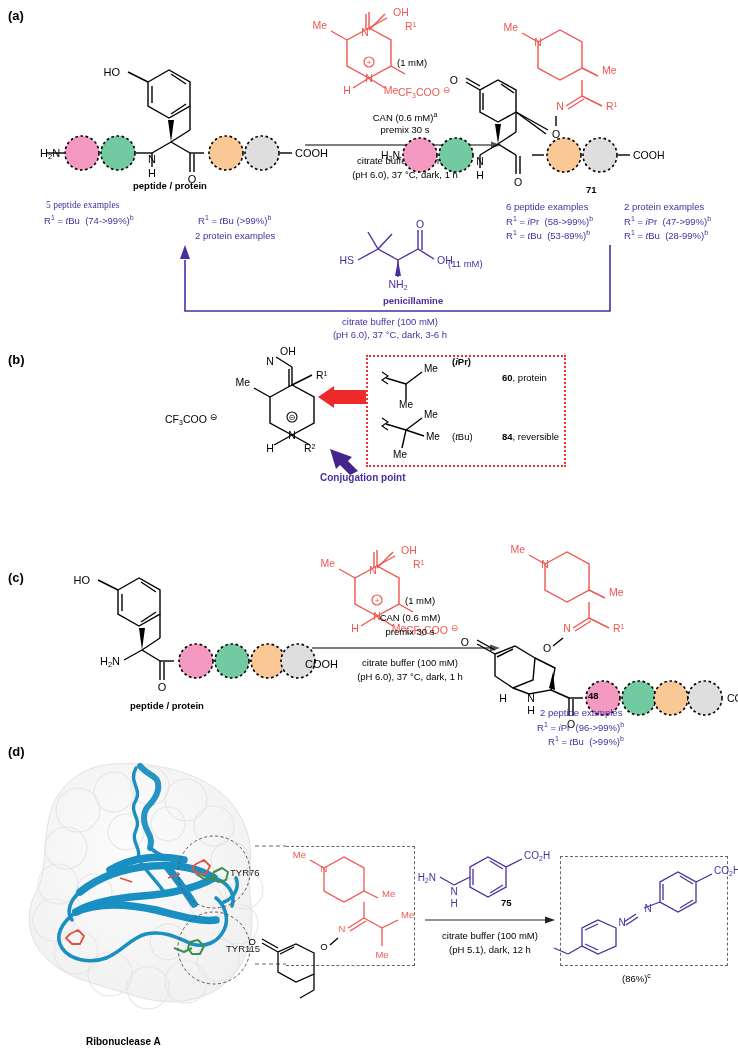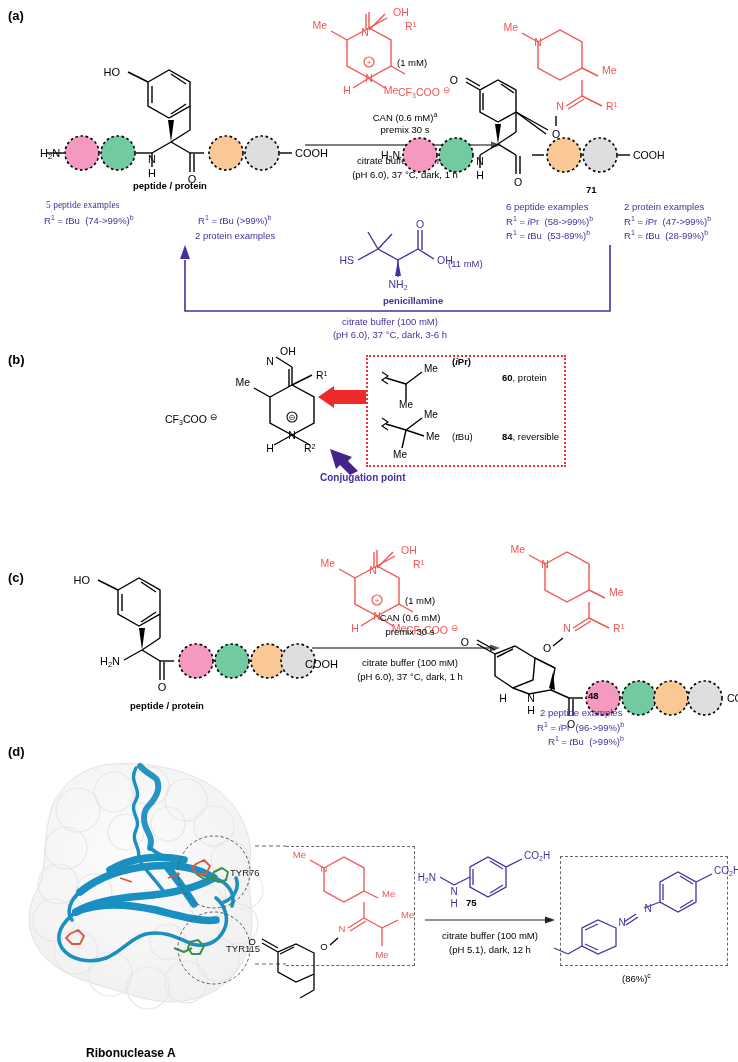--- a/index.html
+++ b/index.html
@@ -502,21 +502,21 @@
     <path d="M102,126 L114,130"></path>
     <path d="M150,126 L162,122"></path>
   </g>
 
   <circle cx="196" cy="120" r="36" fill="none" stroke="#555" stroke-width="1" stroke-dasharray="3,2.5"></circle>
   <circle cx="196" cy="196" r="36" fill="none" stroke="#555" stroke-width="1" stroke-dasharray="3,2.5"></circle>
   <text x="212" y="124" font-size="9.5" fill="#222" font-family="Liberation Sans, sans-serif">TYR76</text>
   <text x="208" y="200" font-size="9.5" fill="#222" font-family="Liberation Sans, sans-serif">TYR115</text>
 </svg>
 </div>
-<div class="abs txt bold" style="left:86px;top:1036px;font-size:12px;margin-top:10px;">Ribonuclease A</div>
+<div class="abs txt bold" style="left:86px;top:1036px;font-size:10px;">Ribonuclease A</div>
 
 <div class="abs" style="left:286px;top:846px;width:128px;height:118px;border:1.2px dashed #666;border-left:none;"></div>
 <div class="abs" style="left:255px;top:846px;">
 <svg width="36" height="120" viewBox="0 0 36 120">
       <path d="M0,0 L31,0 M0,118 L31,118" stroke="#666" stroke-width="1.2" stroke-dasharray="4,3" fill="none"></path>
     </svg>
 </div>
 
 <div class="abs" style="left:288px;top:848px;">
 <svg width="130" height="118" viewBox="0 0 130 118">
@@ -563,21 +563,21 @@
     <line x1="52" y1="32" x2="36" y2="40"></line>
     <line x1="36" y1="40" x2="22" y2="32"></line>
     <line x1="88" y1="22" x2="104" y2="14"></line>
   </g>
   <text x="18" y="36" font-size="10" fill="#4B2E9E" text-anchor="end" font-family="Liberation Sans, sans-serif">H<tspan font-size="7" dy="2">2</tspan><tspan dy="-2">N</tspan></text>
   <text x="36" y="50" font-size="10" fill="#4B2E9E" text-anchor="middle" font-family="Liberation Sans, sans-serif">N</text>
   <text x="36" y="62" font-size="10" fill="#4B2E9E" text-anchor="middle" font-family="Liberation Sans, sans-serif">H</text>
   <text x="106" y="14" font-size="10" fill="#4B2E9E" font-family="Liberation Sans, sans-serif">CO<tspan font-size="7" dy="2">2</tspan><tspan dy="-2">H</tspan></text>
 </svg>
 </div>
-<div class="abs txt bold" style="left:466px;top:897px;">75</div>
+<div class="abs txt bold" style="left:501px;top:897px;">75</div>
 
 <div class="abs" style="left:425px;top:915px;">
 <svg width="130" height="10" viewBox="0 0 130 10">
       <line x1="0" y1="5" x2="122" y2="5" stroke="#222" stroke-width="1.2"></line>
       <polygon points="130,5 120,1.5 120,8.5" fill="#222"></polygon>
     </svg>
 </div>
 <div class="abs txt-c" style="left:410px;top:930px;width:160px;">citrate buffer (100 mM)</div>
 <div class="abs txt-c" style="left:410px;top:944px;width:160px;">(pH 5.1), dark, 12 h</div>
 

